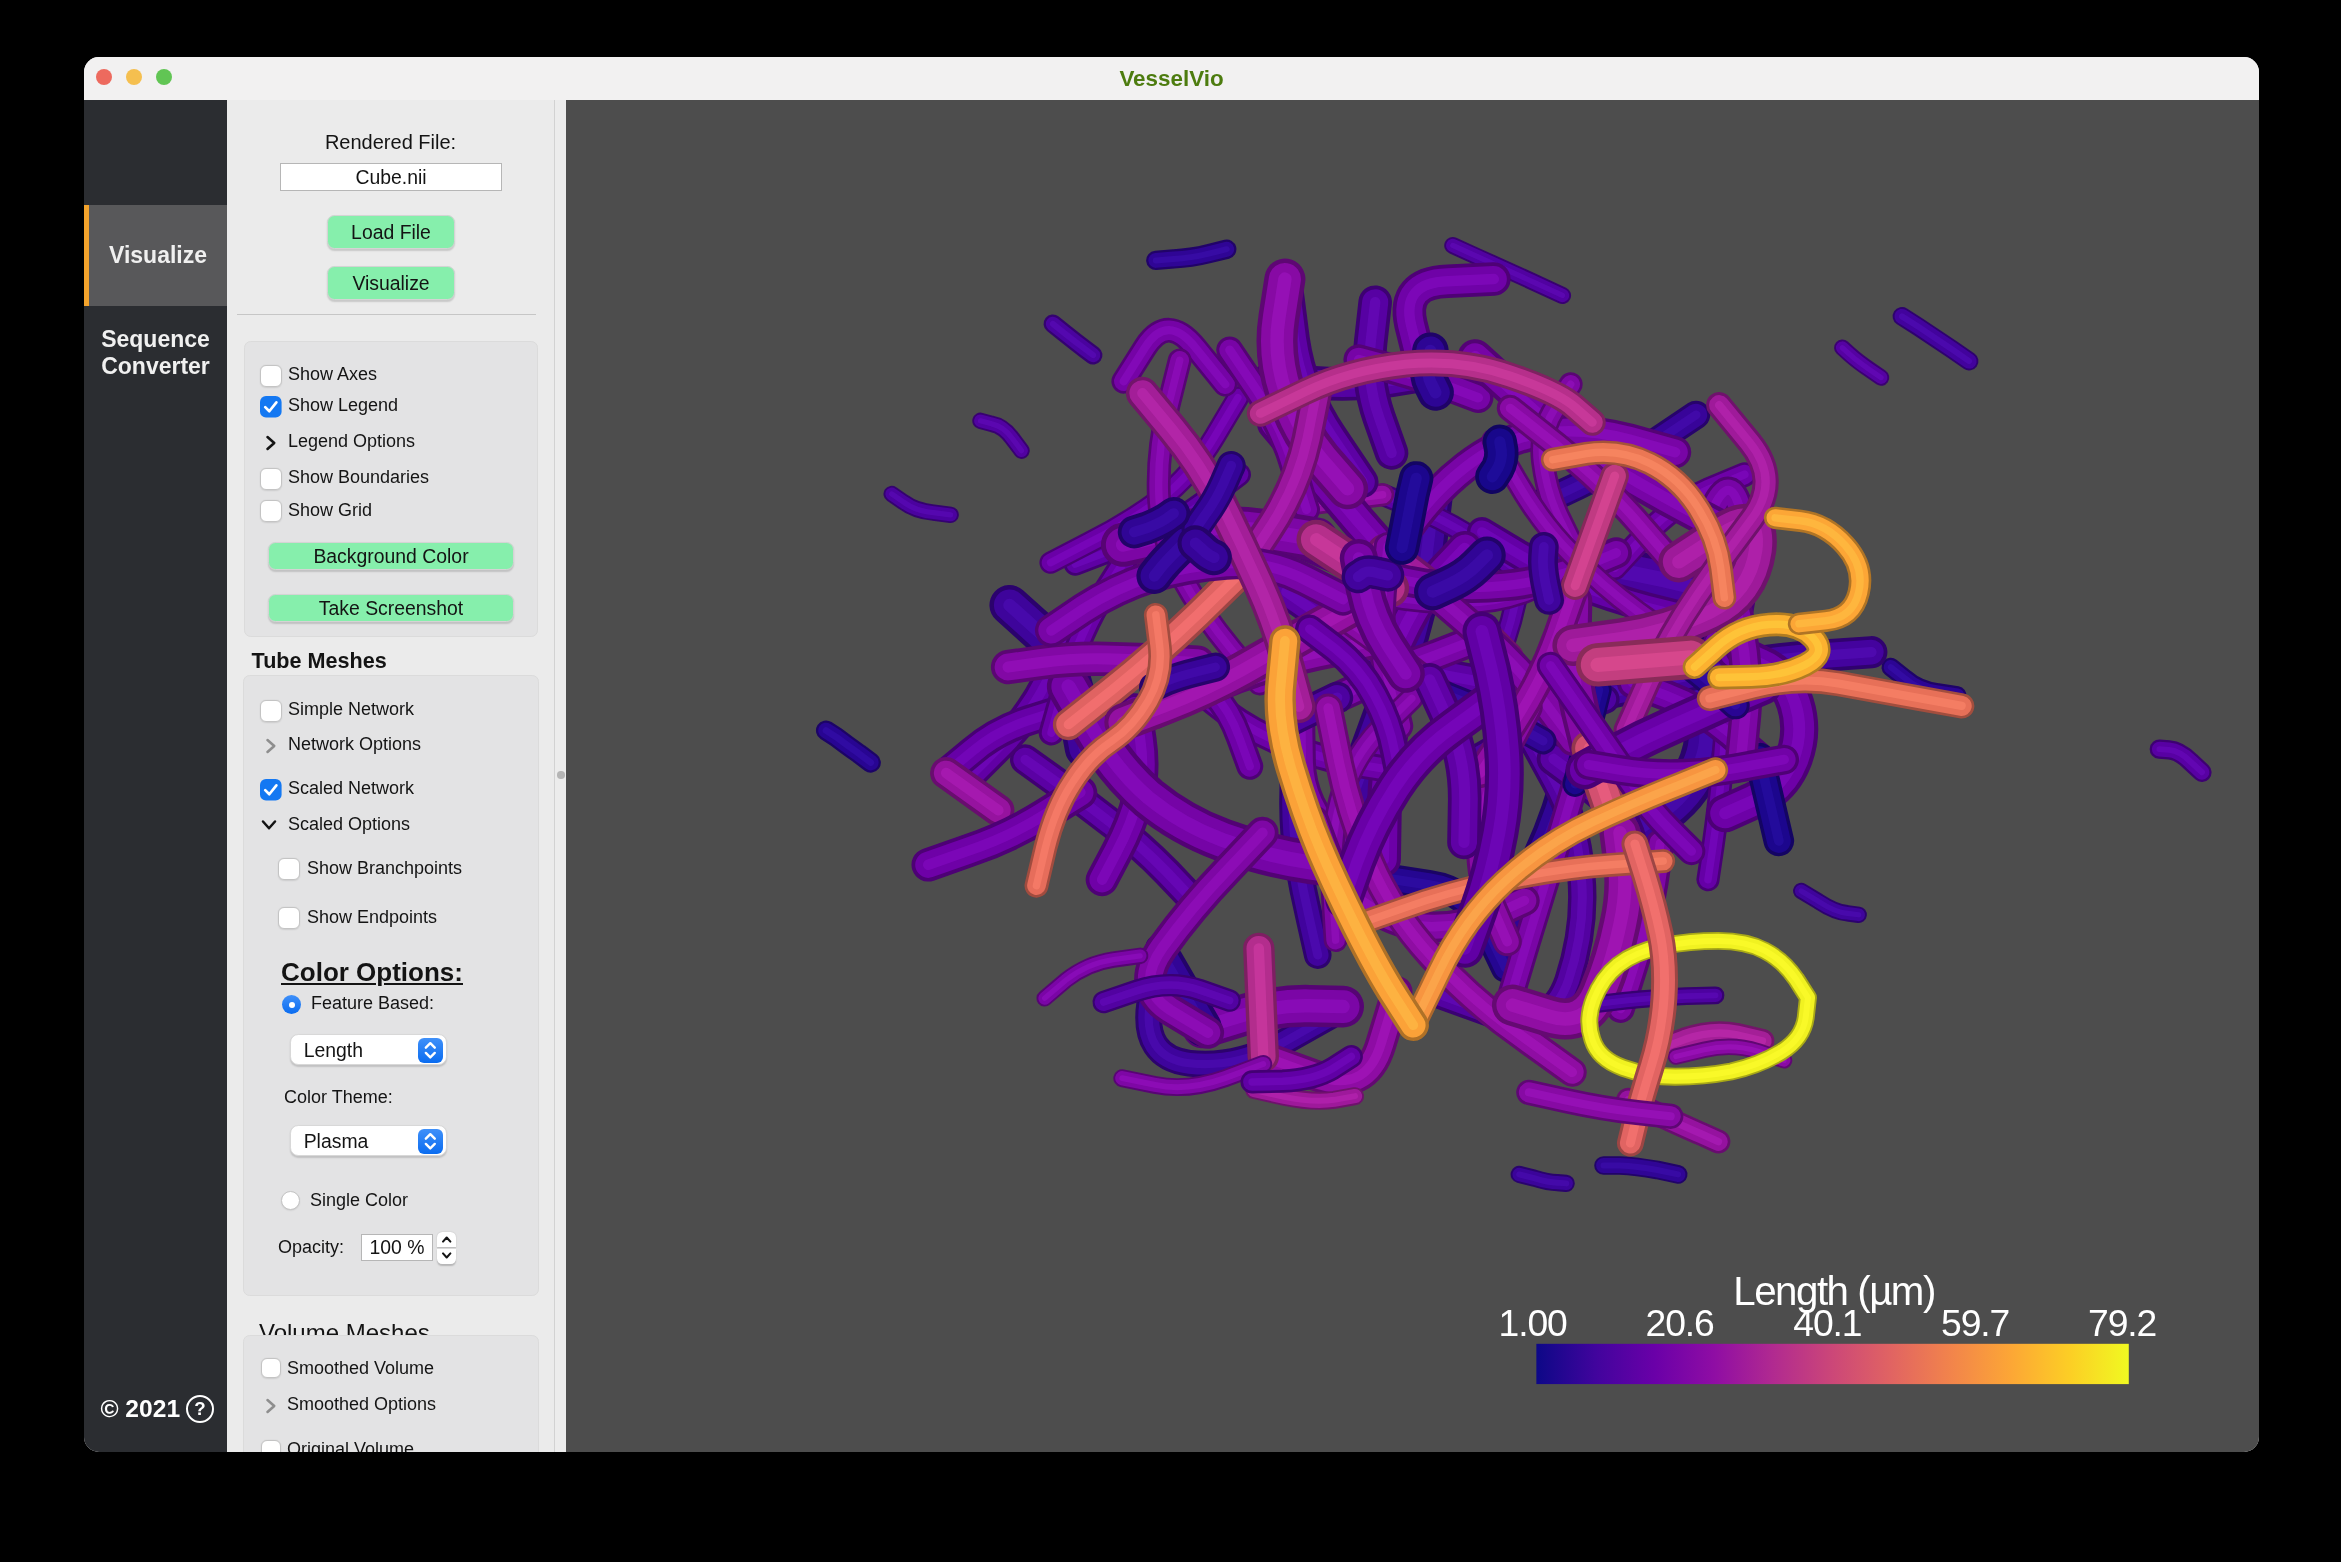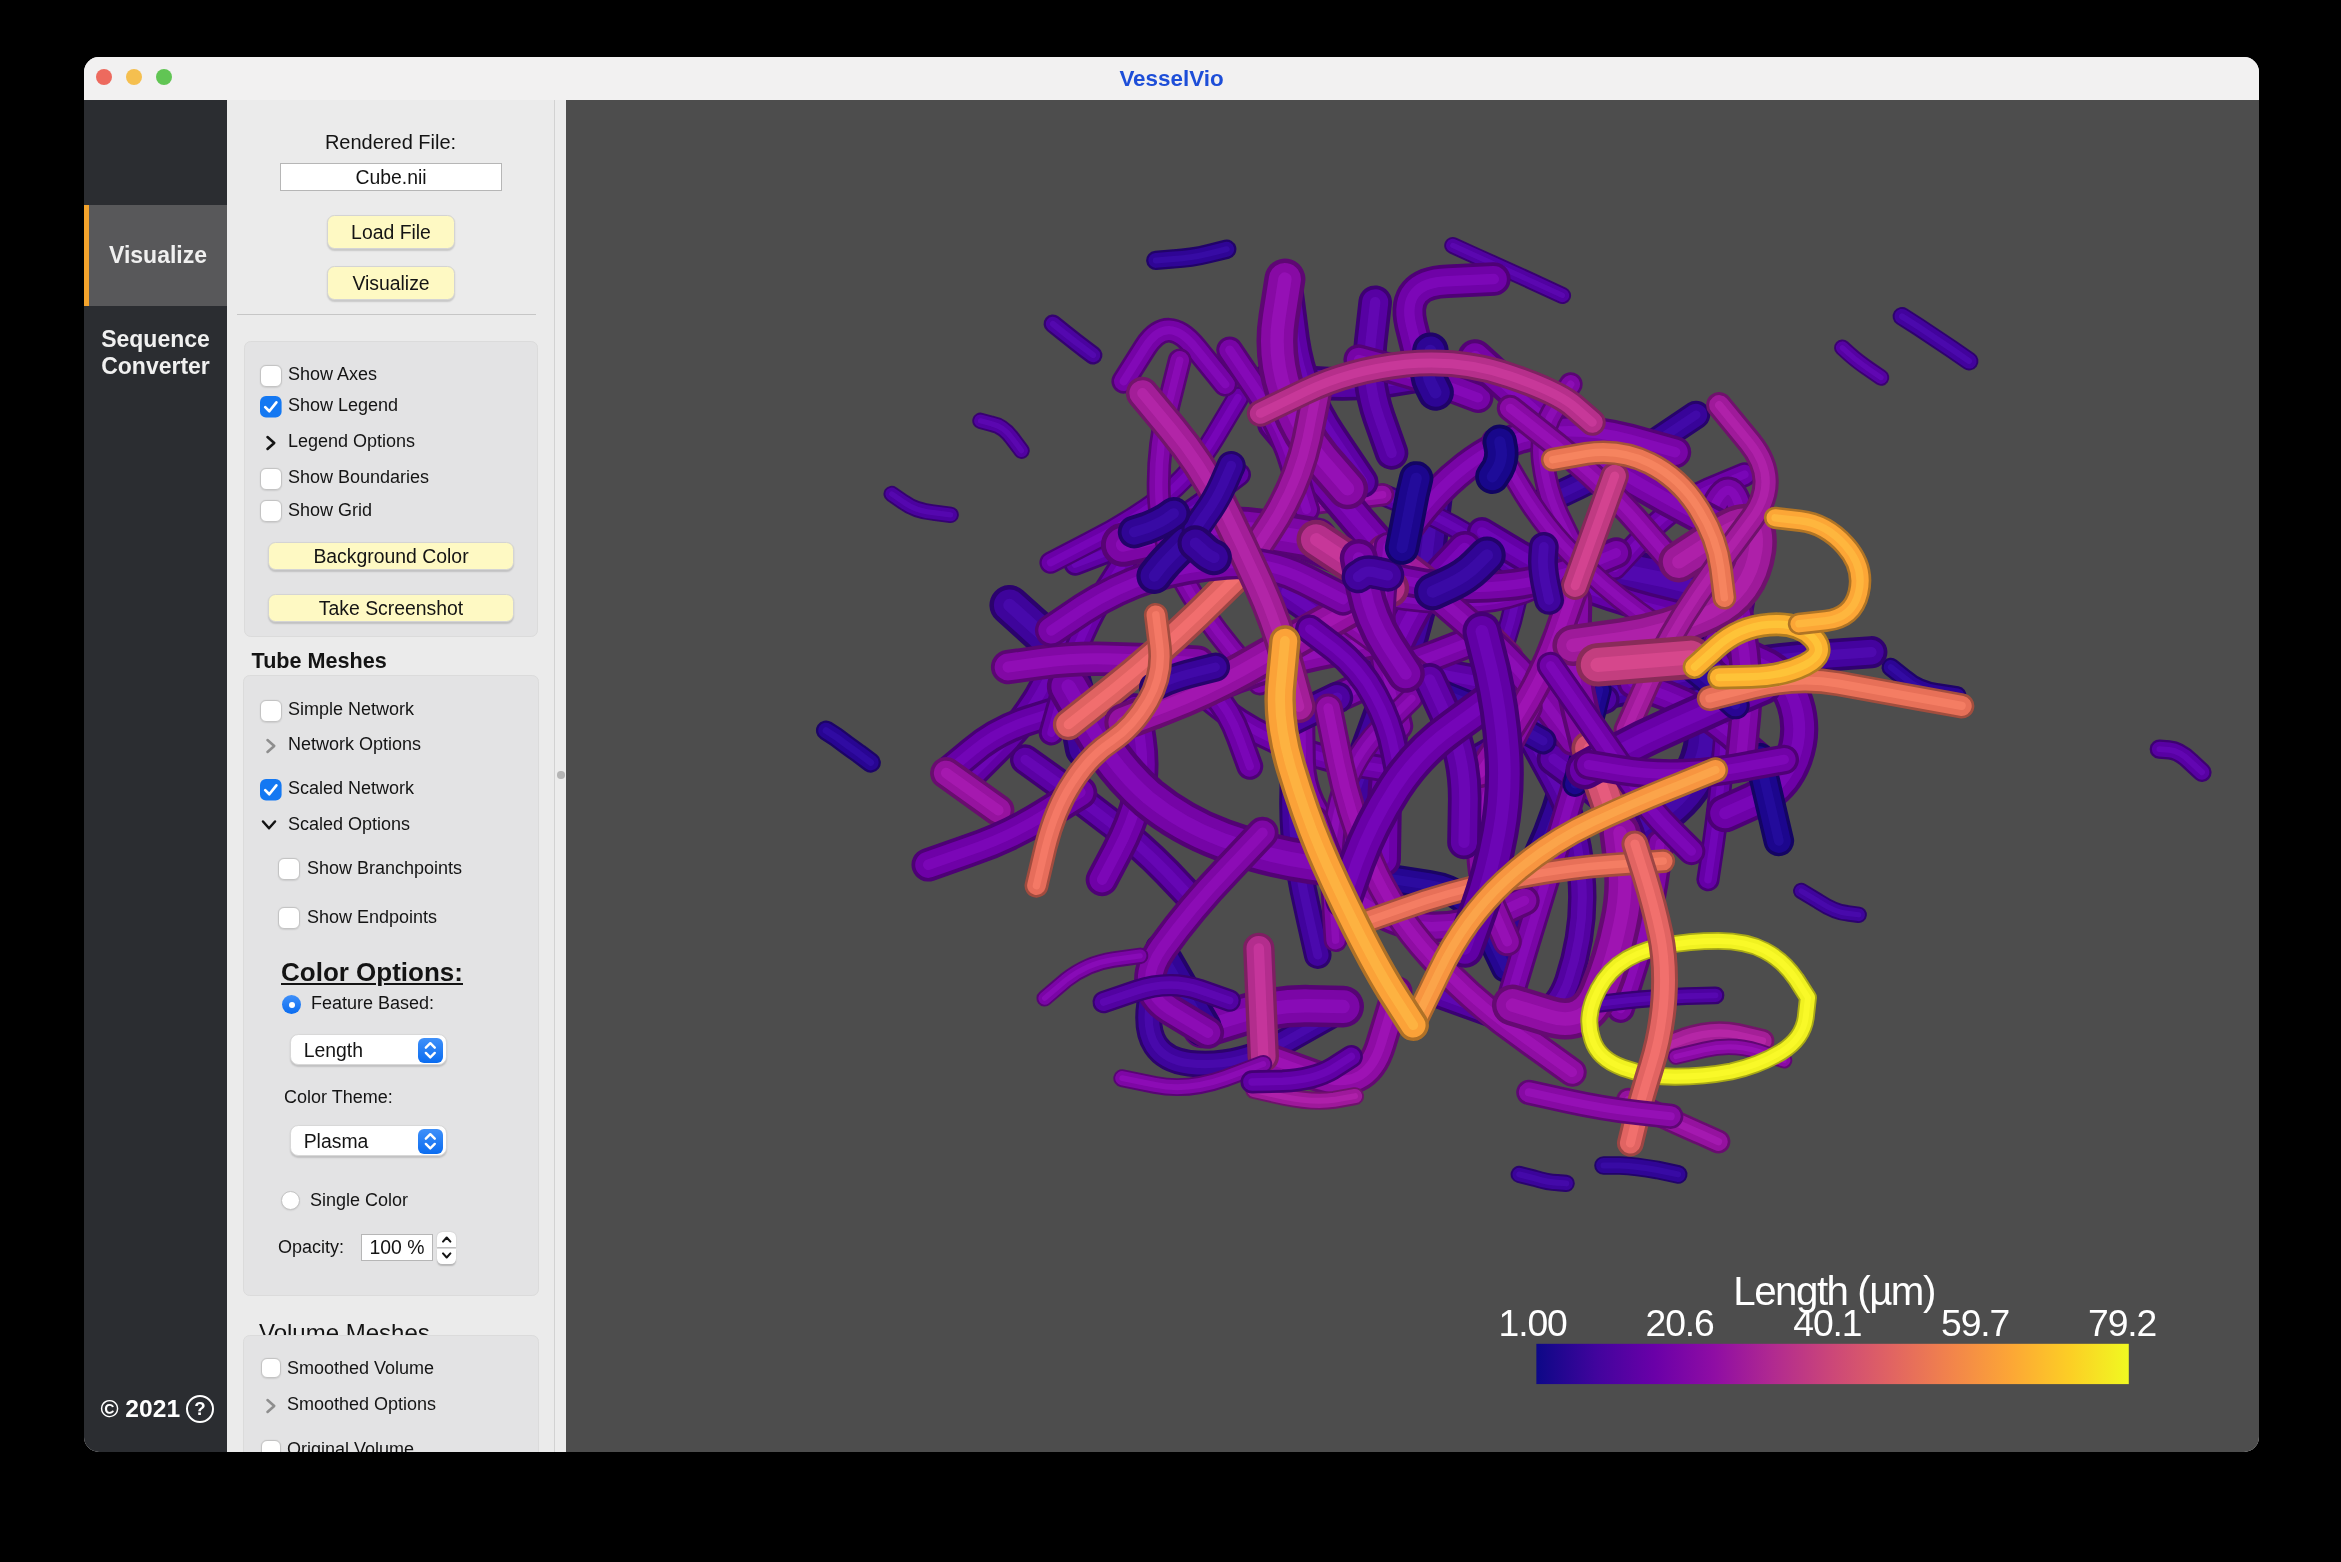--- a/index.html
+++ b/index.html
@@ -4,31 +4,31 @@
 <style>
 * { margin:0; padding:0; box-sizing:border-box; }
 html,body { width:2342px; height:1563px; background:#000; font-family:"Liberation Sans", sans-serif; }
 #win {
   position:absolute; left:84px; top:57px; width:2175px; height:1395px;
   background:#ebebeb; border-radius:15px; overflow:hidden;
 }
 #titlebar { position:absolute; left:0; top:0; width:100%; height:43px; background:#f2f1f1; }
 .tl { position:absolute; top:12px; width:16.4px; height:16.4px; border-radius:50%; }
 #title { position:absolute; top:0; left:0; width:100%; height:43px; line-height:43px;
-  text-align:center; font-size:22.4px; font-weight:bold; color:#1d4ed8; }
+  text-align:center; font-size:22.4px; font-weight:bold; color:#4d7c0f; }
 #sidebar { position:absolute; left:0; top:43px; width:143px; bottom:0; background:#2b2d31; }
 .tab { position:absolute; left:0; width:143px; color:#f0f0f0; font-weight:bold; font-size:23px; }
 #panel { position:absolute; left:143px; top:43px; width:327px; bottom:0; background:#ebebeb; }
 #splitter { position:absolute; left:470px; top:43px; width:12px; bottom:0; background:#ececec; border-left:1.5px solid #d2d2d2; }
 #splitdot { position:absolute; left:473px; top:714px; width:7.5px; height:7.5px; border-radius:50%; background:#b5b5b5; }
 #viewport { position:absolute; left:482px; top:43px; width:1693px; height:1352px; background:#4d4d4d; }
 .gbox { position:absolute; background:#e3e3e4; border:1.5px solid #dbdbdb; border-radius:6.7px; }
 .lbl { position:absolute; font-size:18px; color:#141414; white-space:nowrap; }
 .cb { position:absolute; width:21.6px; height:21.6px; background:#fff; border:1.5px solid #c4c4c4; border-radius:6px; box-shadow:0 0.7px 1.5px rgba(0,0,0,.10); }
-.btn { position:absolute; background:#fef9c3; border:0.7px solid #d4d4d4; border-radius:7.5px;
+.btn { position:absolute; background:#86efac; border:0.7px solid #d4d4d4; border-radius:7.5px;
   box-shadow:0 1.5px 1.5px rgba(0,0,0,.15); font-size:19.4px; color:#141414; text-align:center; }
 .combo { position:absolute; width:157px; height:31px; background:#fff; border:0.7px solid #d8d8d8; border-radius:8.2px; box-shadow:0 1.5px 1.5px rgba(0,0,0,.15); font-size:19.4px; color:#141414; line-height:30px; padding-left:12.7px; }
 .combocap { position:absolute; top:3px; right:3px; width:24.6px; height:24.6px; border-radius:6px; background:linear-gradient(#3f90f9,#0a6cf0); }
 .radio { position:absolute; width:19.4px; height:19.4px; border-radius:50%; }
 svg.ic { position:absolute; overflow:visible; }
 </style>
 </head>
 <body>
 <div id="win">
   <div id="titlebar"></div>

